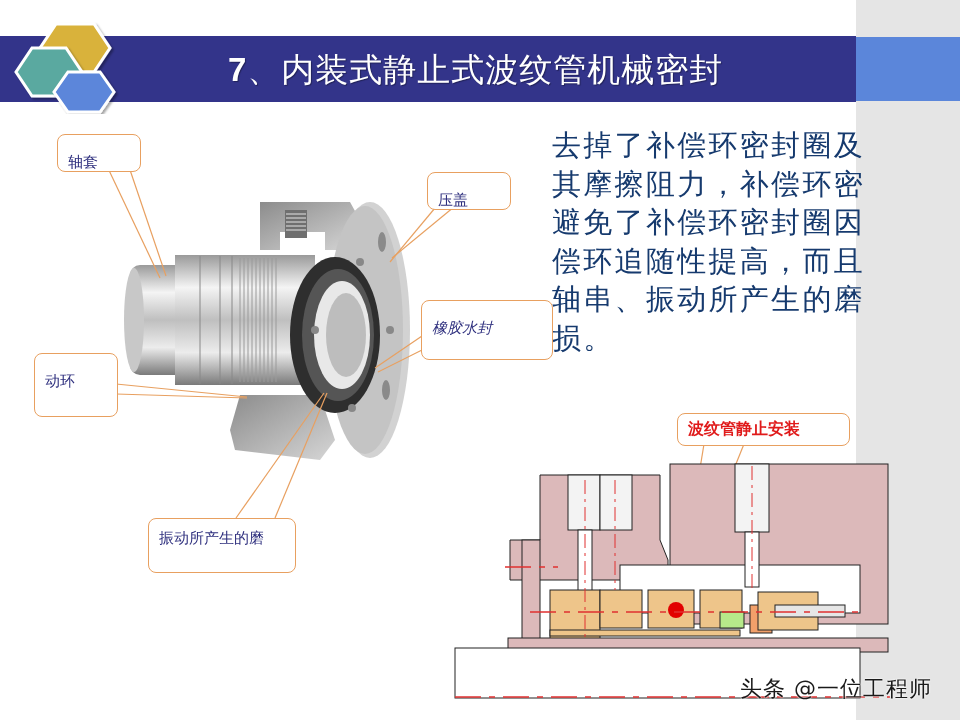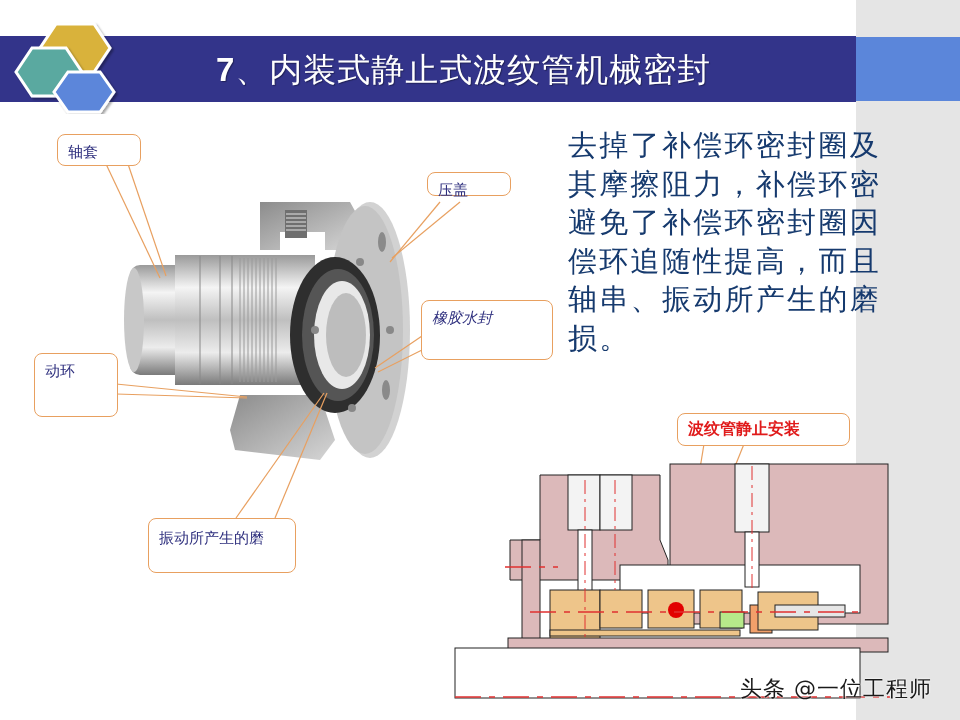--- a/index.html
+++ b/index.html
@@ -14,39 +14,39 @@
     }
     .title-bar {
       position: absolute; left: 0; top: 36px; width: 856px; height: 66px;
       background: #33348a;
     }
     .title-bar-ext {
       position: absolute; left: 856px; top: 37px; width: 104px; height: 64px;
       background: #5b86da;
     }
     .title-text {
-      position: absolute; left: 216px; top: 44px; height: 52px;
+      position: absolute; left: 228px; top: 44px; height: 52px;
       color: #ffffff; font-size: 33px; line-height: 52px; letter-spacing: 1px;
       text-shadow: 1px 1px 1px rgba(0,0,0,0.35);
       white-space: nowrap;
     }
     .title-text .num { font-weight: bold; font-family: "Liberation Sans", sans-serif; }
     .hex-logo { position: absolute; left: 10px; top: 22px; width: 110px; height: 92px; }
 
     .desc {
-      position: absolute; left: 568px; top: 126px; width: 330px;
+      position: absolute; left: 552px; top: 126px; width: 330px;
       color: #163a6e; font-family: "DejaVu Serif", "Liberation Serif", serif;
       font-size: 29px; line-height: 38.5px; letter-spacing: 2.3px;
     }
     .desc span { display: block; white-space: nowrap; }
 
     .callout {
       position: absolute; background: #ffffff;
       border: 1.5px solid #e8a060; border-radius: 8px;
-      color: #2e2f7e; font-size: 15px; padding: 8px 10px; box-sizing: border-box;
+      color: #2e2f7e; font-size: 15px; padding: 18px 10px; box-sizing: border-box;
     }
     .callout-red { color: #e01a1a; font-size: 16px; font-weight: bold; }
 
     svg.lines { position: absolute; left: 0; top: 0; }
     .photo { position: absolute; left: 120px; top: 180px; width: 300px; height: 300px; }
     .diagram { position: absolute; left: 450px; top: 450px; width: 460px; height: 270px; }
 
     .watermark {
       position: absolute; left: 740px; top: 674px;
       font-size: 22px; color: #1a1a1a; letter-spacing: 1px; white-space: nowrap;

